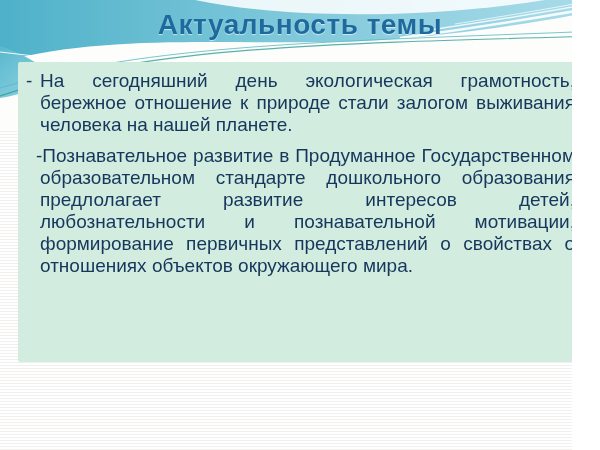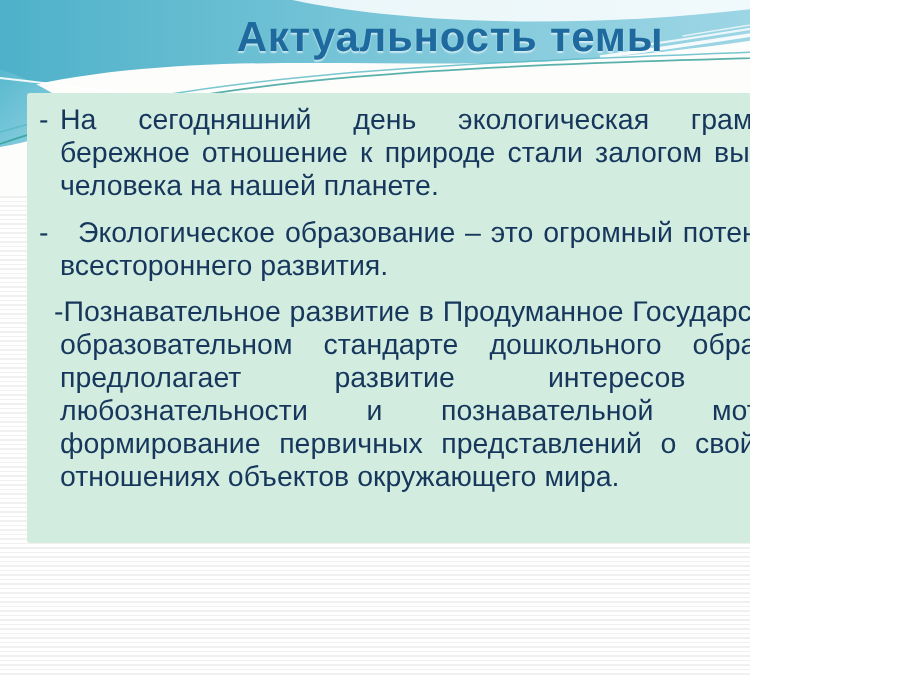--- a/index.html
+++ b/index.html
@@ -2,21 +2,21 @@
 <html><head>
 <meta charset="utf-8">
 <style>
   html, body { margin: 0; padding: 0; }
   body {
     width: 600px; height: 450px;
     font-family: "Liberation Sans", sans-serif;
   }
   .slide {
     position: relative;
-    width: 500px; height: 450px;
+    width: 572px; height: 450px;
     overflow: hidden;
     background-color: #fafaf8;
     background-image: repeating-linear-gradient(
       to bottom,
       #ffffff 0px, #ffffff 2px,
       #f1f0ee 2px, #f1f0ee 3px
     );
   }
   .header {
     position: absolute; top: 0; left: 0;
@@ -91,17 +91,16 @@
 
       <path d="M0,96 C140,48 300,44 600,36 " stroke="#2f9e96" stroke-width="1.2" fill="none" opacity="0.8"></path>
       <path d="M0,88 C150,44 320,42 600,31 " stroke="#57b8c4" stroke-width="1" fill="none" opacity="0.8"></path>
       <path d="M0,52 C90,62 150,72 200,86 " stroke="#ffffff" stroke-width="1.2" fill="none" opacity="0.9"></path>
     </svg>
     <h1 class="slide-title">Актуальность темы</h1>
   </div>
 
   <div class="content-box">
     <p class="bullet b1"><span class="dash">-</span><span class="btext">На сегодняшний день экологическая грамотность, бережное отношение к природе стали залогом выживания человека на нашей планете.</span></p>
-    <p class="bullet b2"><span class="dash">-</span><span class="btext">Экологическое образование – это огромный потенциал их всестороннего развития.</span></p>
     <p class="bullet b4"><span class="btext">-Познавательное развитие в Продуманное Государственном образовательном стандарте дошкольного образования предлолагает развитие интересов детей, любознательности и познавательной мотивации, формирование первичных представлений о свойствах о отношениях объектов окружающего мира.</span></p>
   </div>
 
 </div>
 
 </body></html>

